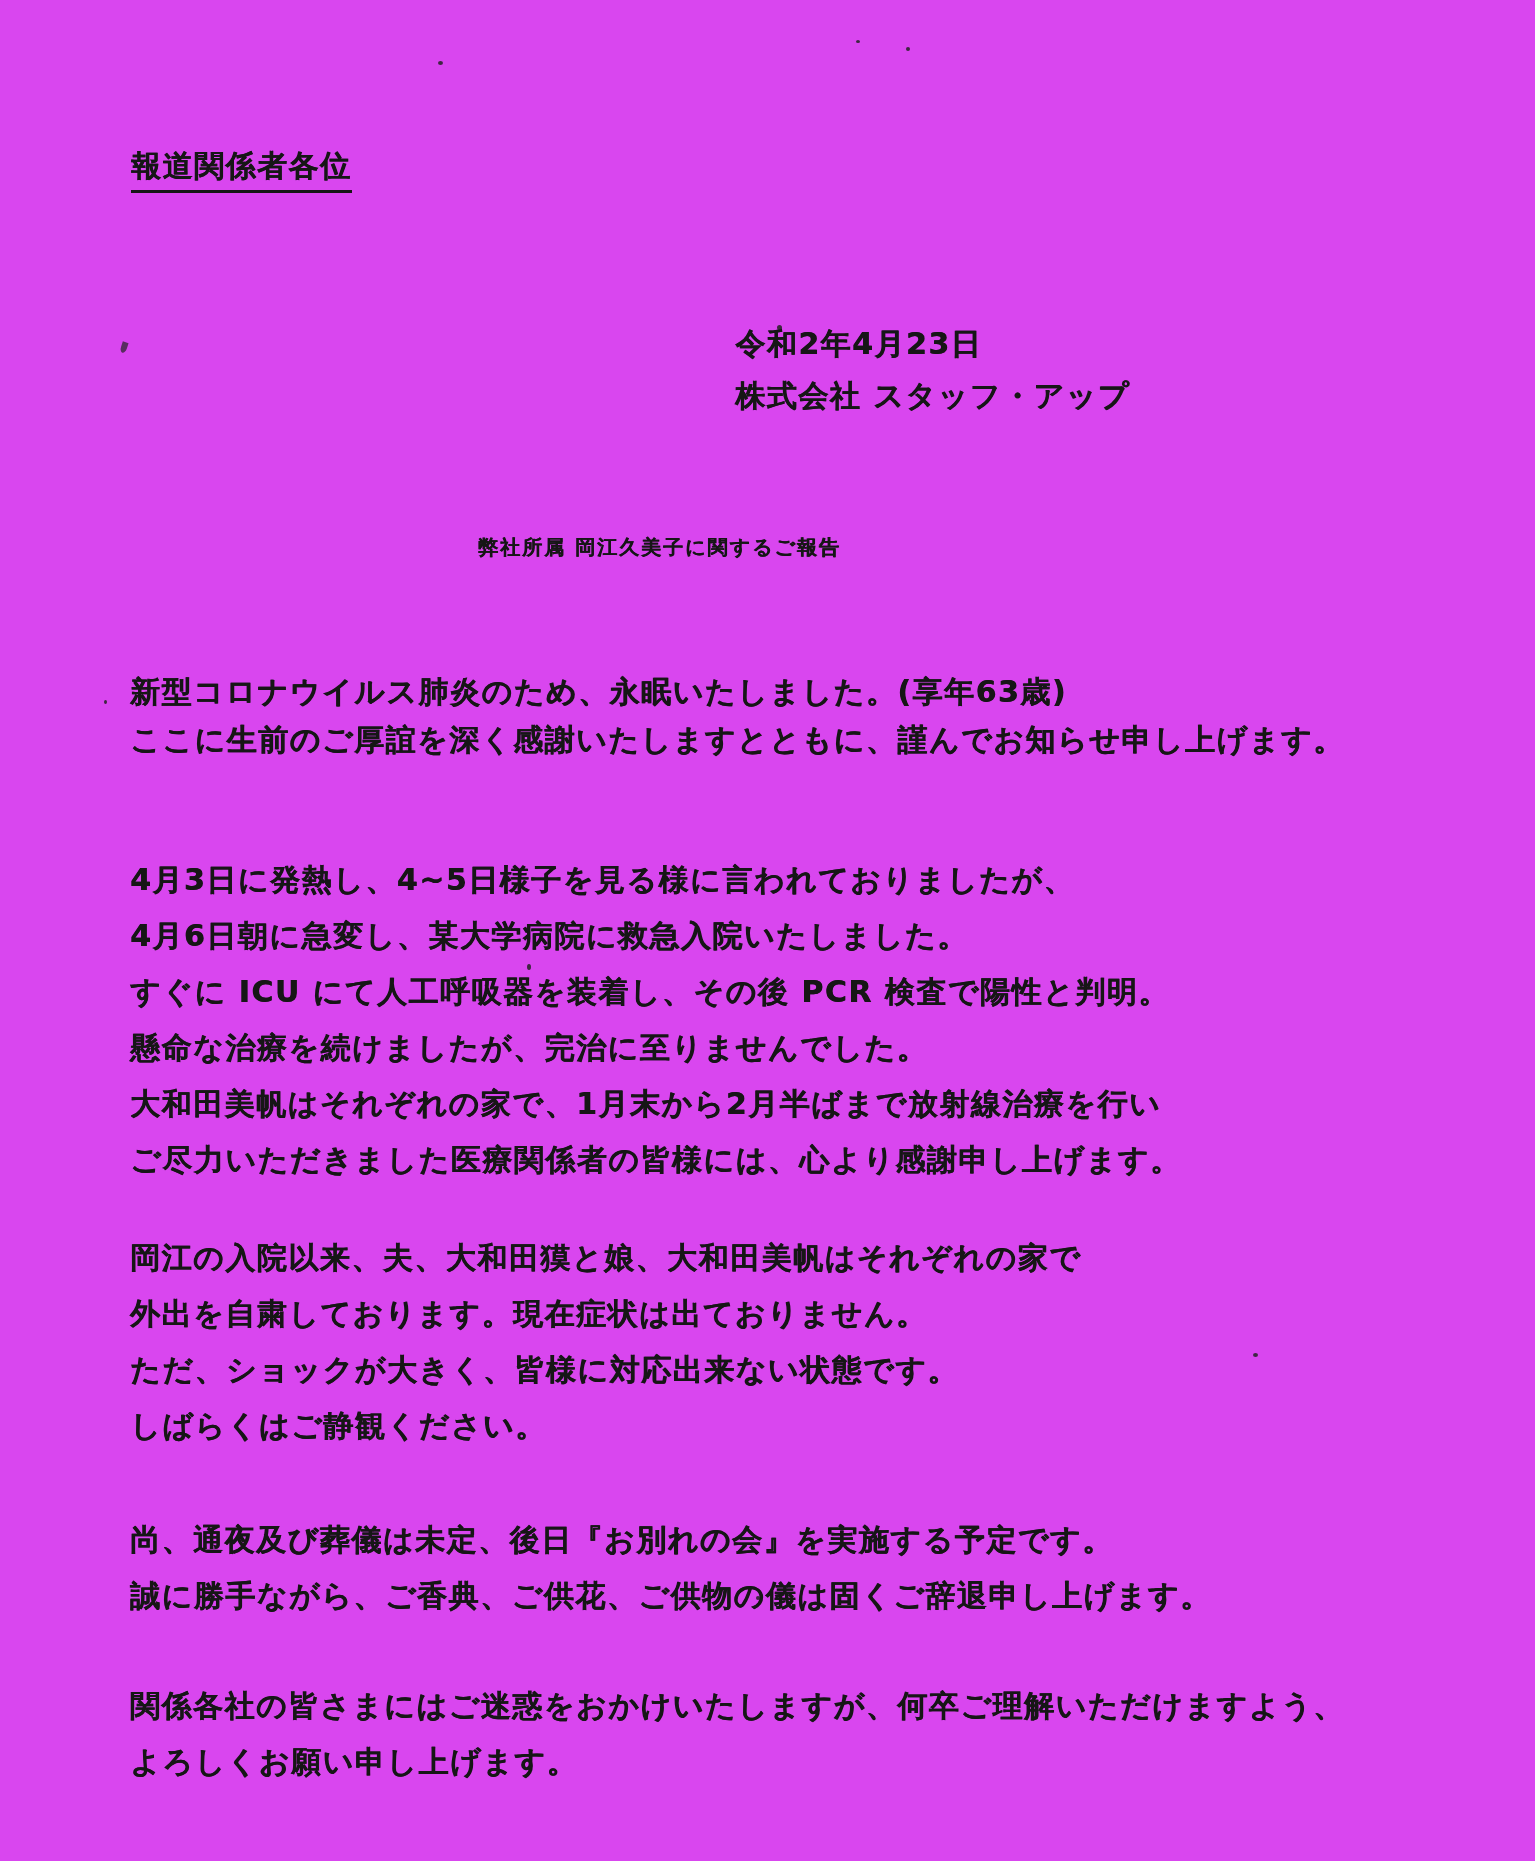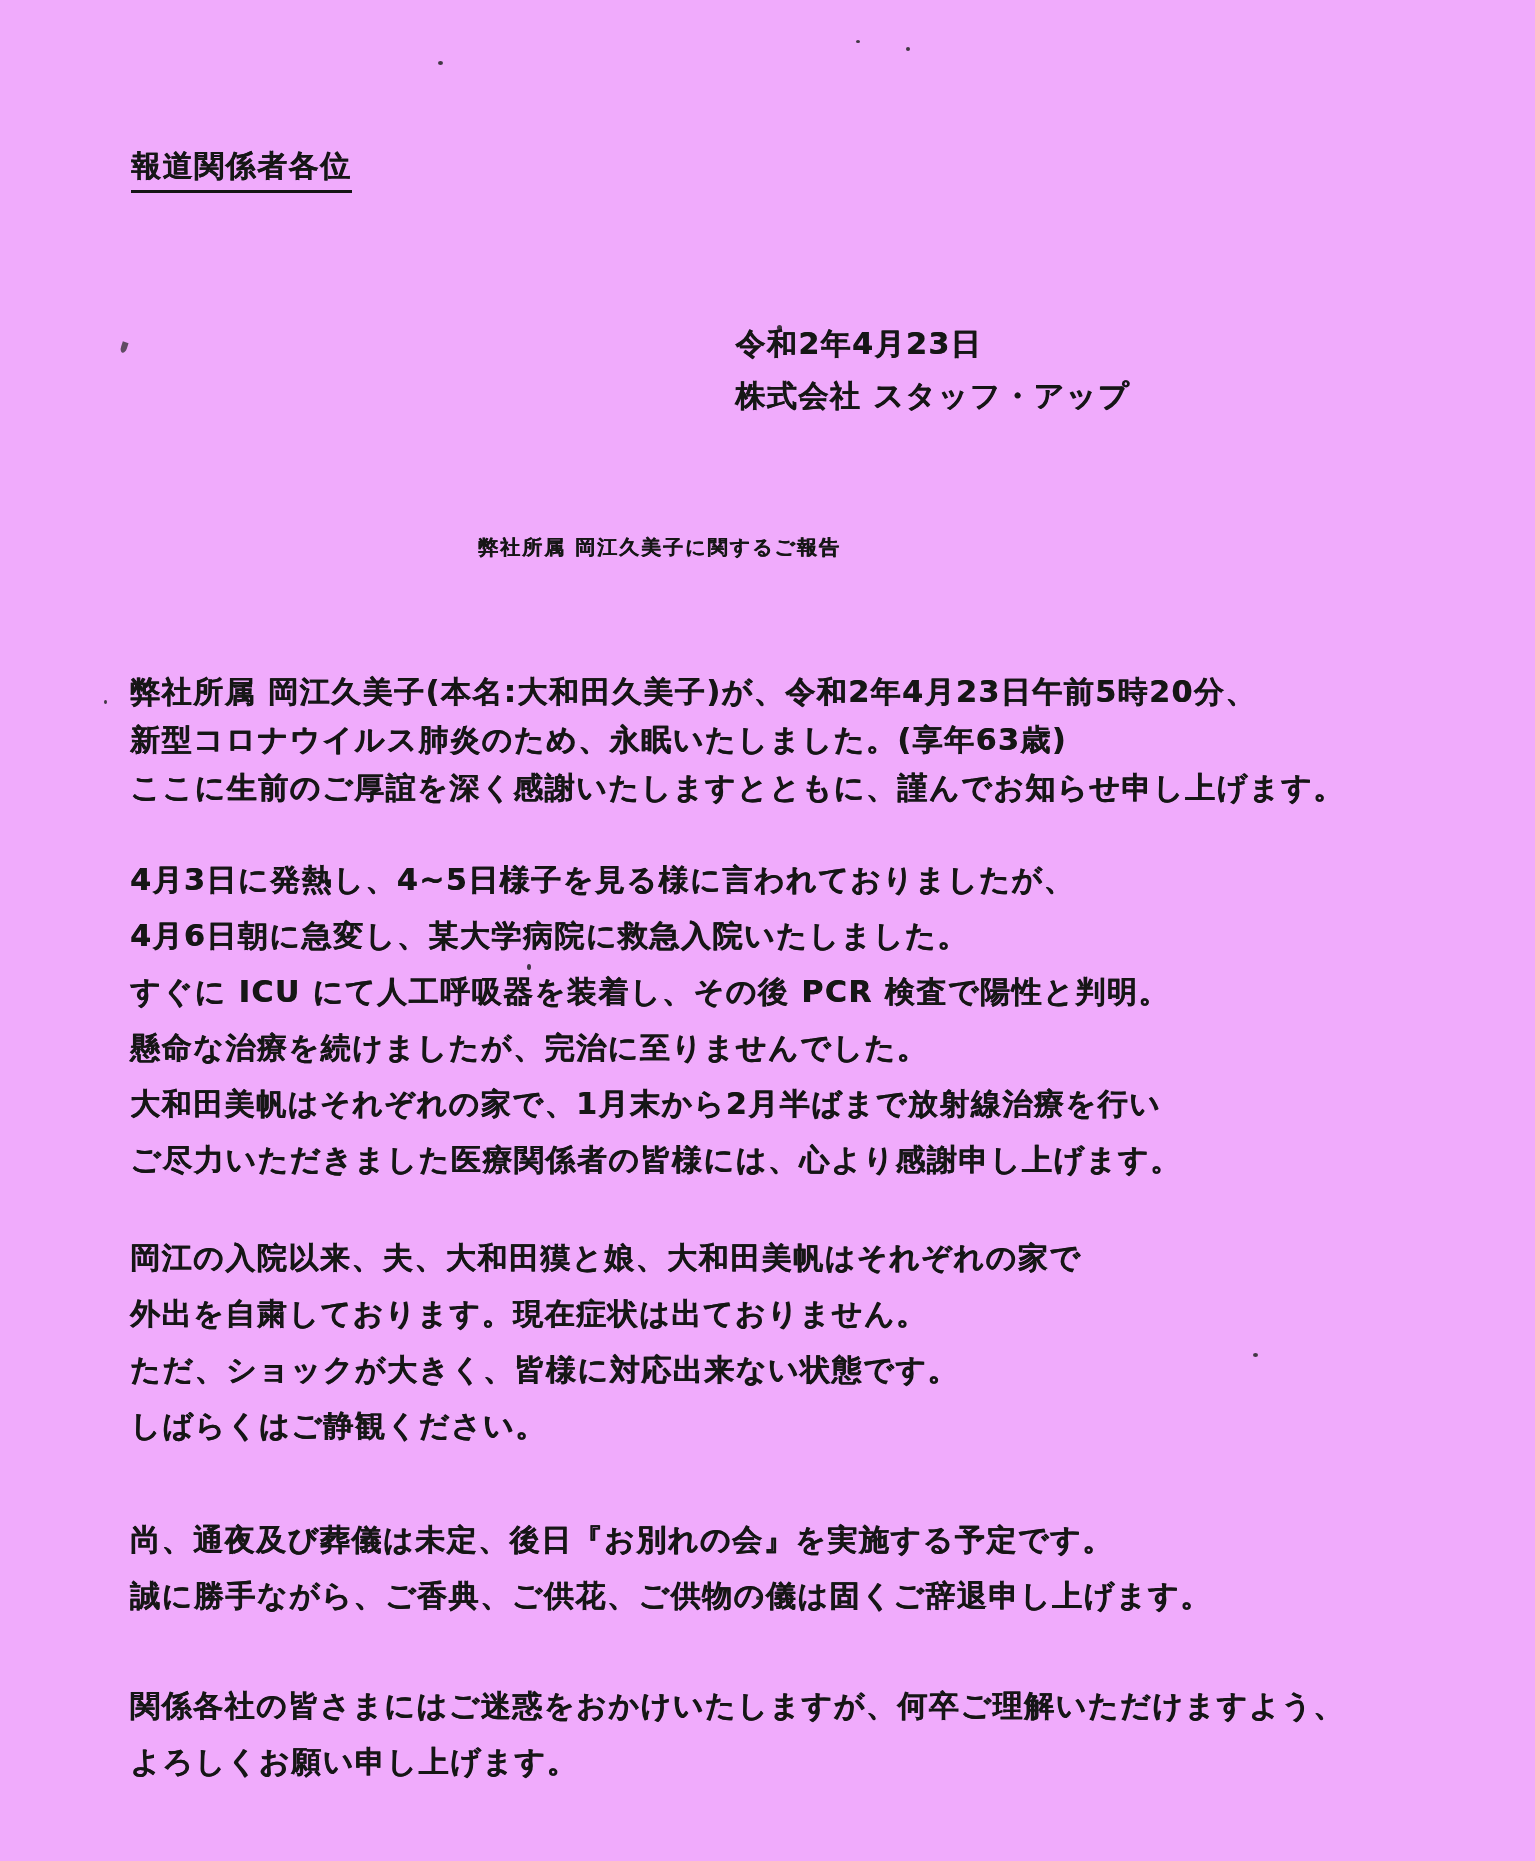--- a/index.html
+++ b/index.html
@@ -4,21 +4,21 @@
 <style>
   html, body {
     margin: 0;
     padding: 0;
     background: #ffffff;
   }
   .page {
     position: relative;
     width: 1535px;
     height: 1861px;
-    background: #f0abfc;
+    background: #d946ef;
     overflow: hidden;
     font-family: "DejaVu Sans", "Liberation Sans", sans-serif;
     color: #161616;
     -webkit-font-smoothing: none;
   }
   
   .txt {
     font-weight: 600;
     letter-spacing: 1.5px;
     text-shadow: 0.6px 0 0 currentColor;
@@ -82,21 +82,20 @@
   <div class="recipient txt">報道関係者各位</div>
 
   <div class="dateblock">
     <div class="txt">令和2年4月23日</div>
     <div class="txt">株式会社 スタッフ・アップ</div>
   </div>
 
   <div class="doc-title txt">弊社所属 岡江久美子に関するご報告</div>
 
   <div class="para p1">
-    <div class="line txt">弊社所属 岡江久美子(本名:大和田久美子)が、令和2年4月23日午前5時20分、</div>
     <div class="line txt">新型コロナウイルス肺炎のため、永眠いたしました。(享年63歳)</div>
     <div class="line txt">ここに生前のご厚誼を深く感謝いたしますとともに、謹んでお知らせ申し上げます。</div>
   </div>
 
   <div class="para p2">
     <div class="line txt">4月3日に発熱し、4~5日様子を見る様に言われておりましたが、</div>
     <div class="line txt">4月6日朝に急変し、某大学病院に救急入院いたしました。</div>
     <div class="line txt">すぐに ICU にて人工呼吸器を装着し、その後 PCR 検査で陽性と判明。</div>
     <div class="line txt">懸命な治療を続けましたが、完治に至りませんでした。</div>
     <div class="line txt">大和田美帆はそれぞれの家で、1月末から2月半ばまで放射線治療を行い</div>

